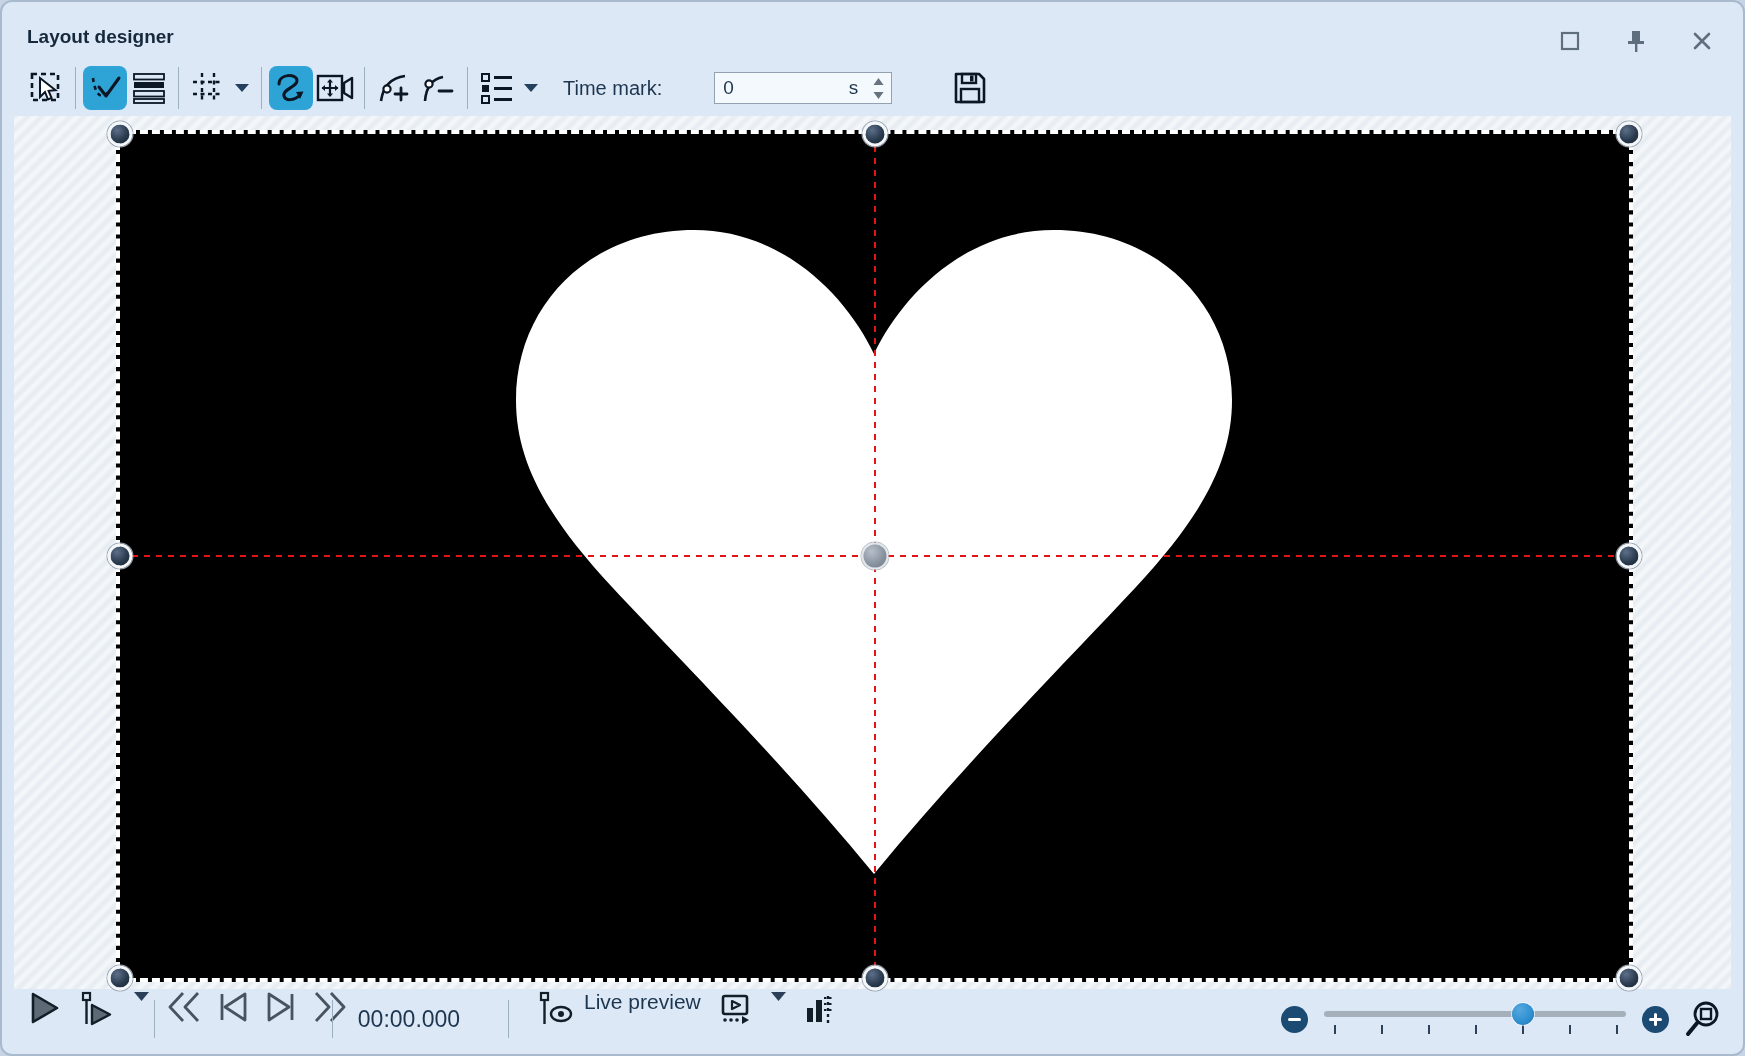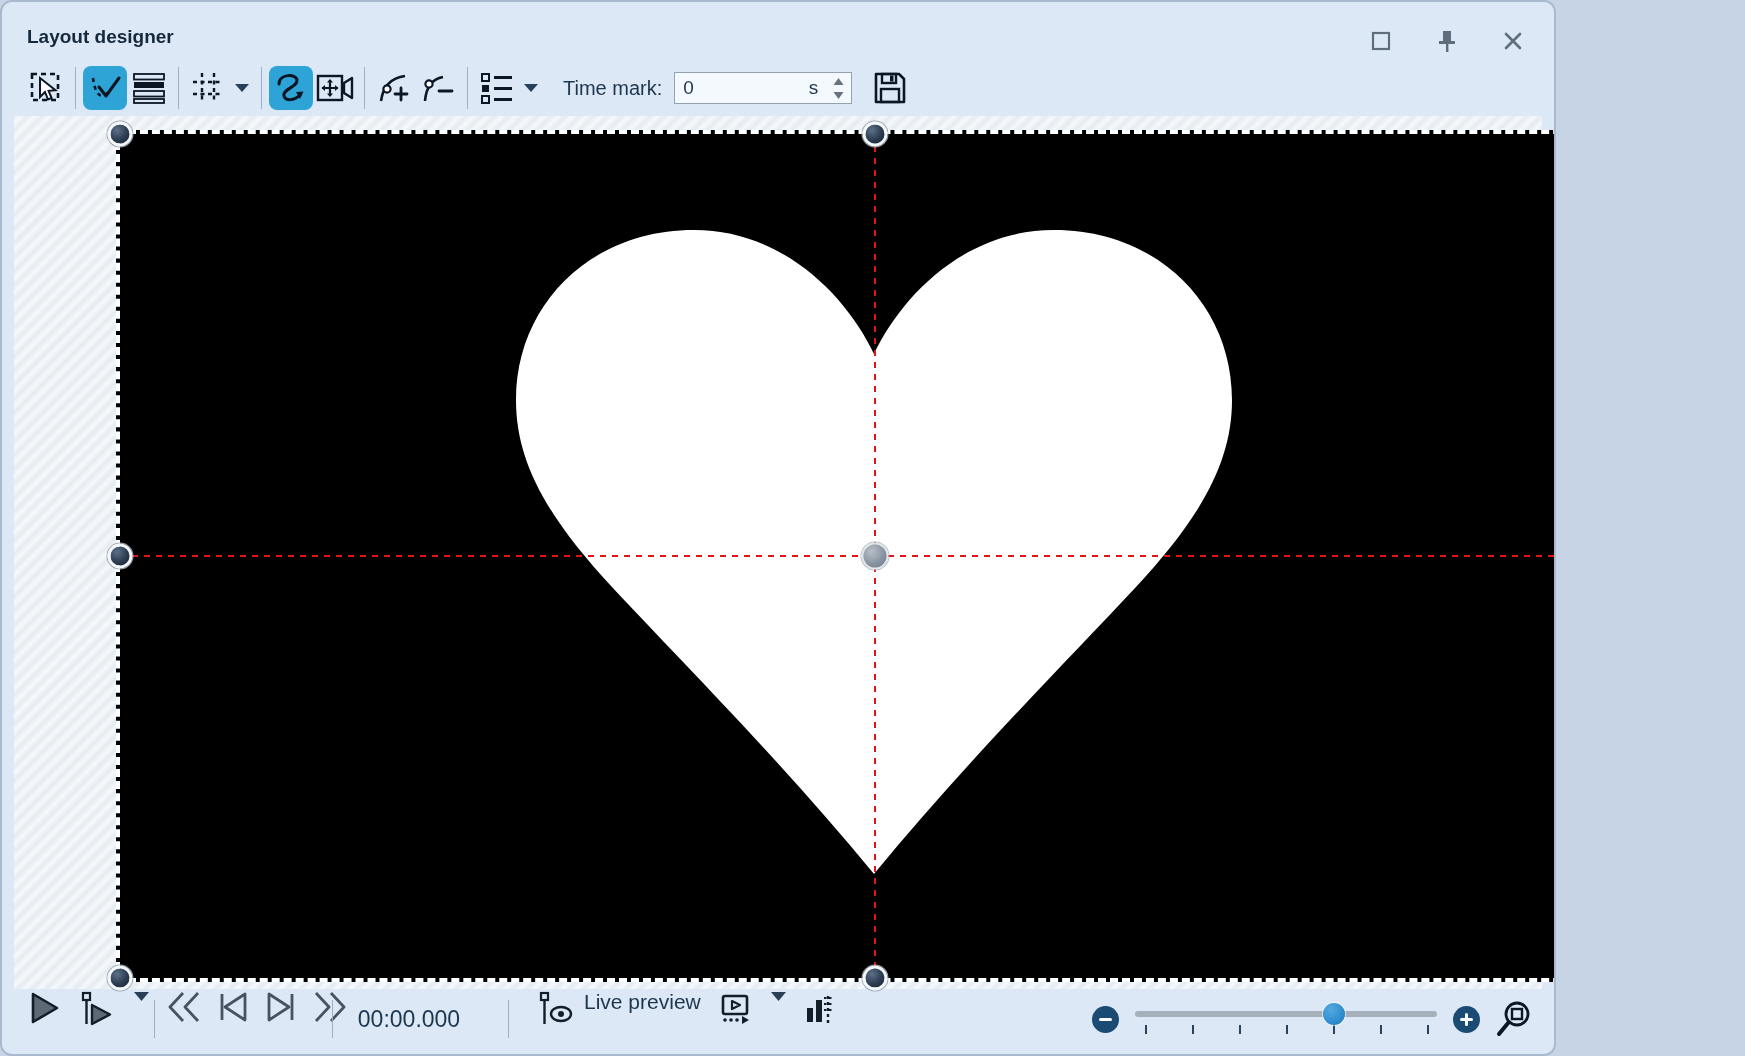--- a/index.html
+++ b/index.html
@@ -1,34 +1,34 @@
 <!DOCTYPE html>
 <html><head>
 <meta charset="utf-8">
 <style>
   * { margin:0; padding:0; box-sizing:border-box; }
   html,body { width:1745px; height:1056px; background:#c7d4e6; font-family:"Liberation Sans", sans-serif; overflow:hidden; }
 
-  .window{ position:absolute; left:0; top:0; width:1556px; height:1056px;
+  .window{ position:absolute; left:0; top:0; width:1745px; height:1056px;
     background:#dde8f6; border:2px solid #a9bacf; border-radius:12px; overflow:hidden; }
 
   
   .titlebar{ position:absolute; left:0; top:0; right:0; height:56px; }
   .title{ position:absolute; left:25px; top:24px; font-size:19px; font-weight:bold; color:#16283c; }
   .win-controls{ position:absolute; right:28px; top:26px; display:flex; gap:40px; align-items:center; }
   .win-btn{ width:26px; height:26px; display:flex; align-items:center; justify-content:center; cursor:default; }
 
   
   .toolbar{ position:absolute; left:12px; top:58px; right:12px; height:56px; display:flex; align-items:center; padding-left:10px; }
   .tbtn{ width:44px; height:44px; border-radius:8px; display:flex; align-items:center; justify-content:center; flex:0 0 auto; }
   .tbtn.active{ background:#2ea3d6; }
   .tsep{ width:1px; height:42px; background:#9db0c0; margin:0 7px; flex:0 0 auto; }
   .dd{ width:24px; height:44px; display:flex; align-items:center; justify-content:center; flex:0 0 auto; }
   .dd svg{ display:block; }
-  .timemark{ display:flex; align-items:center; margin-left:20px; flex:0 0 auto; }
+  .timemark{ display:flex; align-items:center; margin-left:20px; flex:0 0 auto;gap:40px; }
   .timemark-label{ font-size:20px; color:#1d3650; margin-right:12px; }
   .tm-field{ width:178px; height:32px; background:#f3f9fd; border:1px solid #93a2b2; display:flex; align-items:center; padding:0 6px 0 8px; }
   .tm-value{ flex:1; border:none; outline:none; background:transparent; font-size:19px; color:#1d3650; font-family:"Liberation Sans",sans-serif; width:90px; }
   .tm-unit{ font-size:19px; color:#1d3650; margin-right:14px; }
   .tm-spin{ display:flex; flex-direction:column; gap:5px; align-items:center; }
   .savebtn{ width:44px; height:44px; margin-left:16px; display:flex; align-items:center; justify-content:center; }
 
   
   .canvas-area{ position:absolute; left:12px; top:114px; right:12px; height:873px;
     background:repeating-linear-gradient(135deg,#e5ebf1 0px,#f6f9fb 5px,#e5ebf1 10px); }

